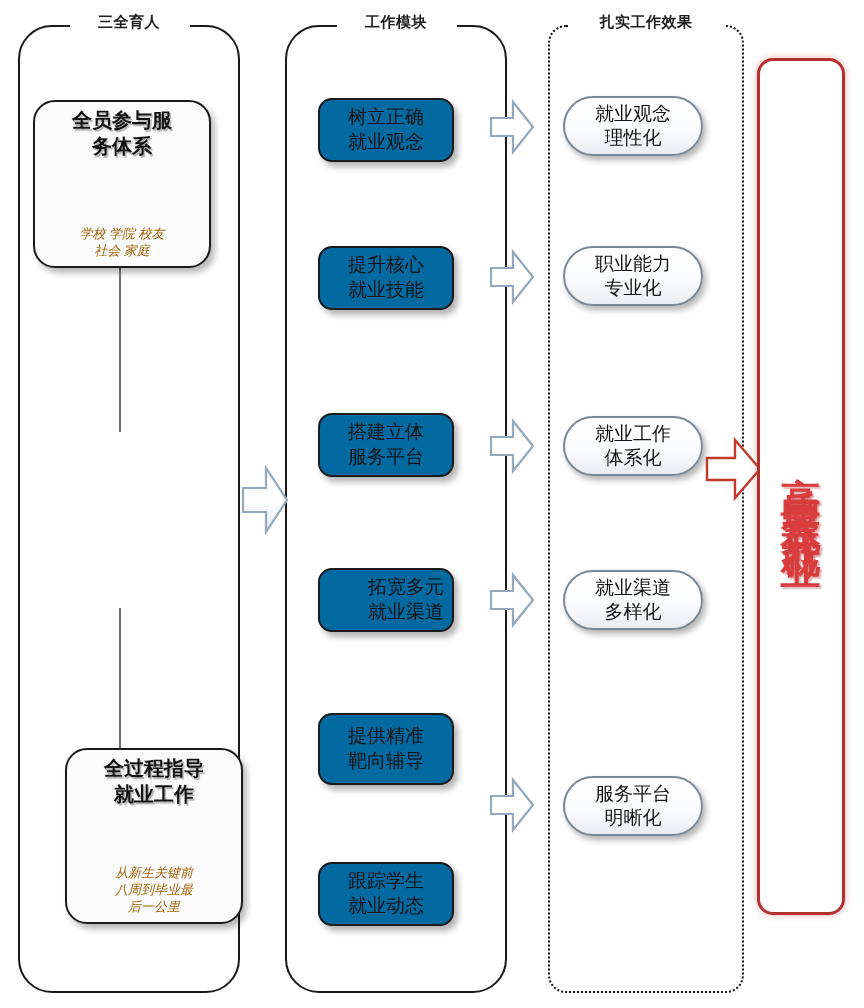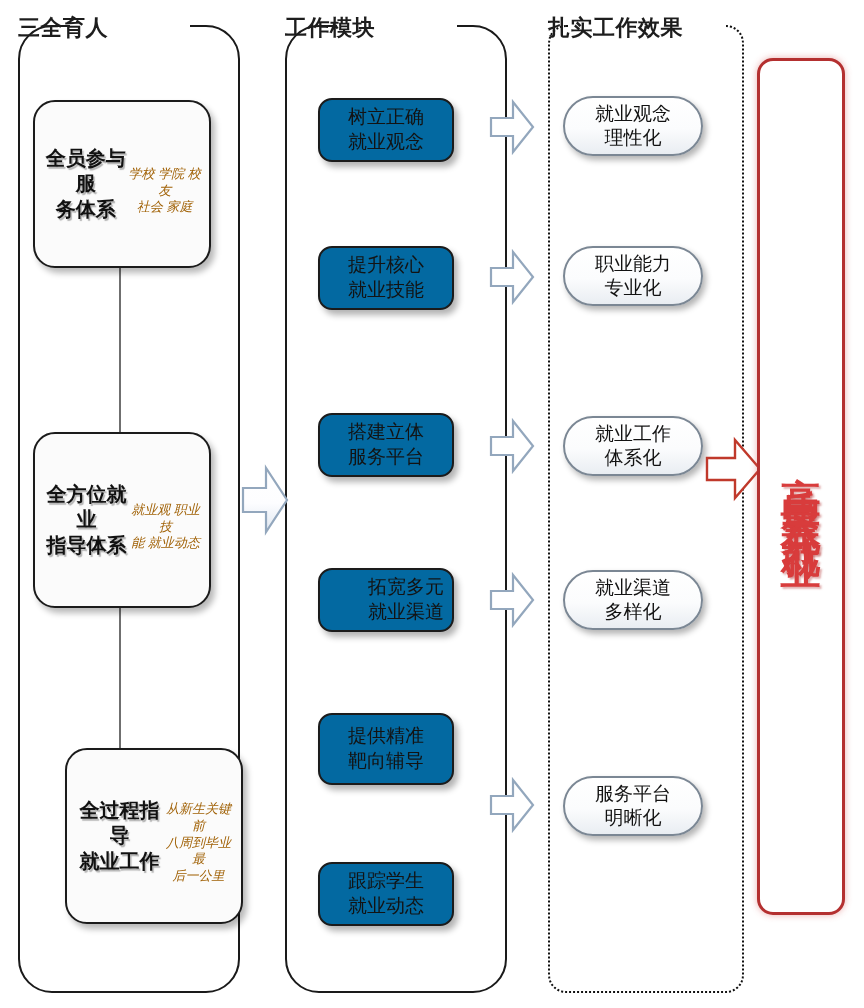--- a/index.html
+++ b/index.html
@@ -36,40 +36,40 @@
   }
   
   .top-mask {
     position: absolute;
     background: #ffffff;
     height: 12px;
   }
 
   .col-header {
     position: absolute;
-    text-align: left;
+    text-align: center;
     font-weight: bold;
-    font-size: 22px;
+    font-size: 15px;
     color: #1d1d1d;
     letter-spacing: 0.5px;
     white-space: nowrap;
   }
 
   
   .lcard {
     position: absolute;
     box-sizing: border-box;
     border: 2.5px solid #1b1b1b;
     border-radius: 22px;
     background: #fbfbfb;
     box-shadow: 4px 5px 6px rgba(0,0,0,0.28);
     display: flex;
-    flex-direction: row;
-    align-items: center;
-    justify-content: flex-end;
+    flex-direction: column;
+    align-items: center;
+    justify-content: space-between;
     padding: 6px 8px;
   }
   .lcard .title {
     font-weight: bold;
     font-size: 20px;
     line-height: 1.28;
     color: #111111;
     text-align: center;
     white-space: pre-line;
     text-shadow: 1.5px 1.5px 1px rgba(120,120,120,0.55);
@@ -175,26 +175,20 @@
   <div class="vconn" style="left:119px; top:268px; height:164px;"></div>
   <div class="vconn" style="left:119px; top:608px; height:140px;"></div>
 
   <div class="lcard" style="left:33px; top:100px; width:178px; height:168px;">
     <div class="title">全员参与服
 务体系</div>
     <div class="sub">学校 学院 校友
 社会 家庭</div>
   </div>
 
-  <div class="lcard" style="left:33px; top:432px; width:178px; height:176px;">
-    <div class="title">全方位就业
-指导体系</div>
-    <div class="sub">就业观 职业技
-能 就业动态</div>
-  </div>
 
   <div class="lcard" style="left:33px; top:748px; width:178px; height:176px;margin-left:32px;">
     <div class="title">全过程指导
 就业工作</div>
     <div class="sub">从新生关键前
 八周到毕业最
 后一公里</div>
   </div>
 
   <svg class="arrow" style="left:240px; top:460px;" width="50" height="80" viewBox="0 0 50 80">

